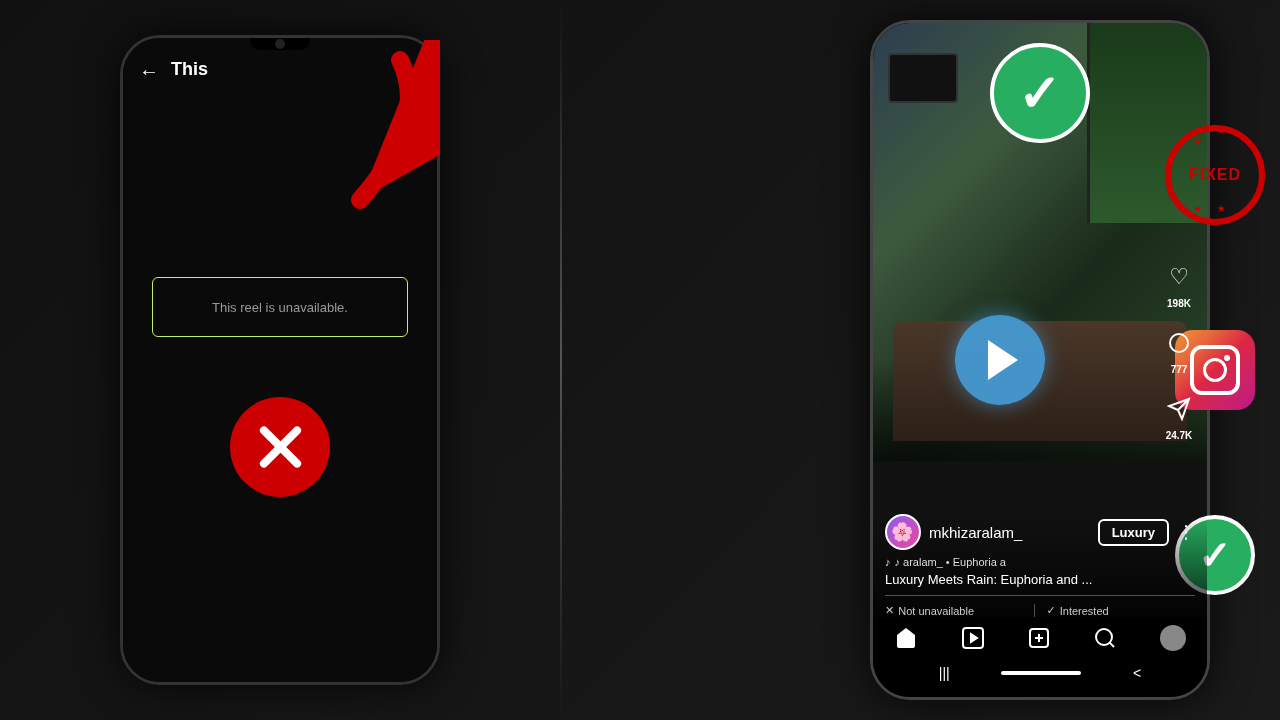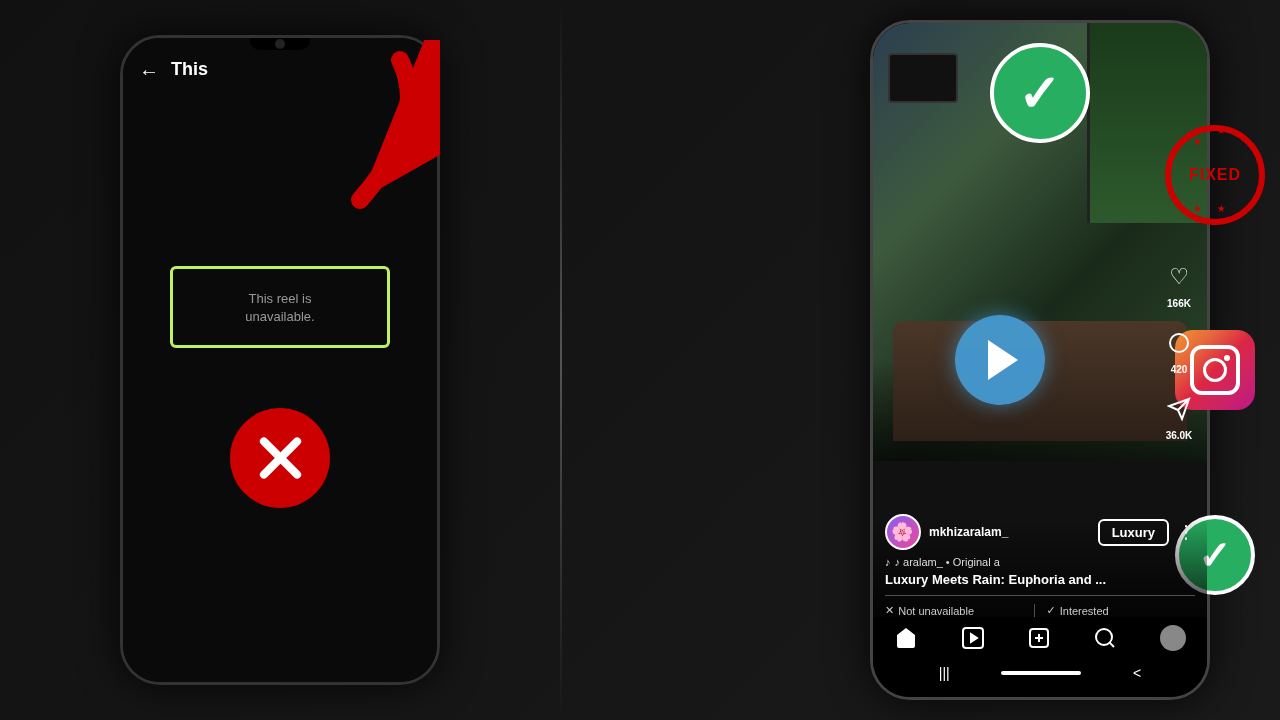--- a/index.html
+++ b/index.html
@@ -100,24 +100,24 @@
     .error-content {
       flex: 1;
       display: flex;
       flex-direction: column;
       align-items: center;
       justify-content: center;
       gap: 60px;
     }
 
     .error-box {
-      border: 3px solid #bef264;
+      border: 1px solid #bef264;
       border-radius: 6px;
       padding: 20px 40px;
-      width: 220px;
+      width: 256px;
       text-align: center;
     }
 
     .error-text {
       color: #999;
       font-size: 13px;
     }
 
     .x-mark {
       width: 100px;
@@ -355,22 +355,22 @@
       border: 2px solid #fff;
       overflow: hidden;
     }
 
     .avatar-flower {
       font-size: 18px;
     }
 
     .username {
       color: #fff;
-      font-size: 12px;
-      font-weight: 700;
+      font-size: 15px;
+      font-weight: 400;
     }
 
     .follow-btn {
       margin-left: auto;
       border: 2px solid #fff;
       background: transparent;
       color: #fff;
       padding: 4px 12px;
       border-radius: 6px;
       font-size: 13px;
@@ -389,21 +389,21 @@
       font-size: 11px;
       margin-bottom: 4px;
       display: flex;
       align-items: center;
       gap: 4px;
     }
 
     .reel-title {
       color: #fff;
       font-size: 13px;
-      font-weight: 700;
+      font-weight: 400;
       margin-bottom: 8px;
     }
 
     .interest-bar {
       display: flex;
       gap: 0;
       border-top: 1px solid rgba(255,255,255,0.3);
       padding-top: 8px;
     }
 
@@ -655,52 +655,52 @@
 
         <div class="green-check-overlay"></div>
 
         <div class="play-button-overlay">
           <div class="play-triangle"></div>
         </div>
 
         <div class="right-panel">
           <div class="action-icon">
             <div class="icon-circle">♡</div>
-            <span class="icon-count">166K</span>
+            <span class="icon-count">198K</span>
           </div>
           <div class="action-icon">
             <div class="icon-circle" style="font-size:18px;">
               <svg width="24" height="24" viewBox="0 0 24 24" fill="none" stroke="white" stroke-width="2">
                 <circle cx="12" cy="12" r="9"></circle>
               </svg>
             </div>
-            <span class="icon-count">420</span>
+            <span class="icon-count">777</span>
           </div>
           <div class="action-icon">
             <div class="icon-circle" style="font-size:18px;">
               <svg width="24" height="24" viewBox="0 0 24 24" fill="none" stroke="white" stroke-width="2">
                 <path d="M22 2L11 13M22 2L15 22l-4-9-9-4 20-7z"></path>
               </svg>
             </div>
-            <span class="icon-count">36.0K</span>
+            <span class="icon-count">24.7K</span>
           </div>
         </div>
 
         <div class="bottom-info">
           <div class="user-row">
             <div class="user-avatar">
               <span class="avatar-flower">🌸</span>
             </div>
             <span class="username">mkhizaralam_</span>
             <button class="follow-btn">Luxury</button>
             <span class="more-btn">⋮</span>
           </div>
           <div class="music-info">
             <span>♪</span>
-            <span>♪ aralam_ • Original a</span>
+            <span>♪ aralam_ • Euphoria a</span>
           </div>
           <div class="reel-title">Luxury Meets Rain: Euphoria and ...</div>
           <div class="interest-bar">
             <div class="not-interested">
               <span>✕</span>
               <span>Not unavailable</span>
             </div>
             <div class="interested">
               <span>✓</span>
               <span>Interested</span>

